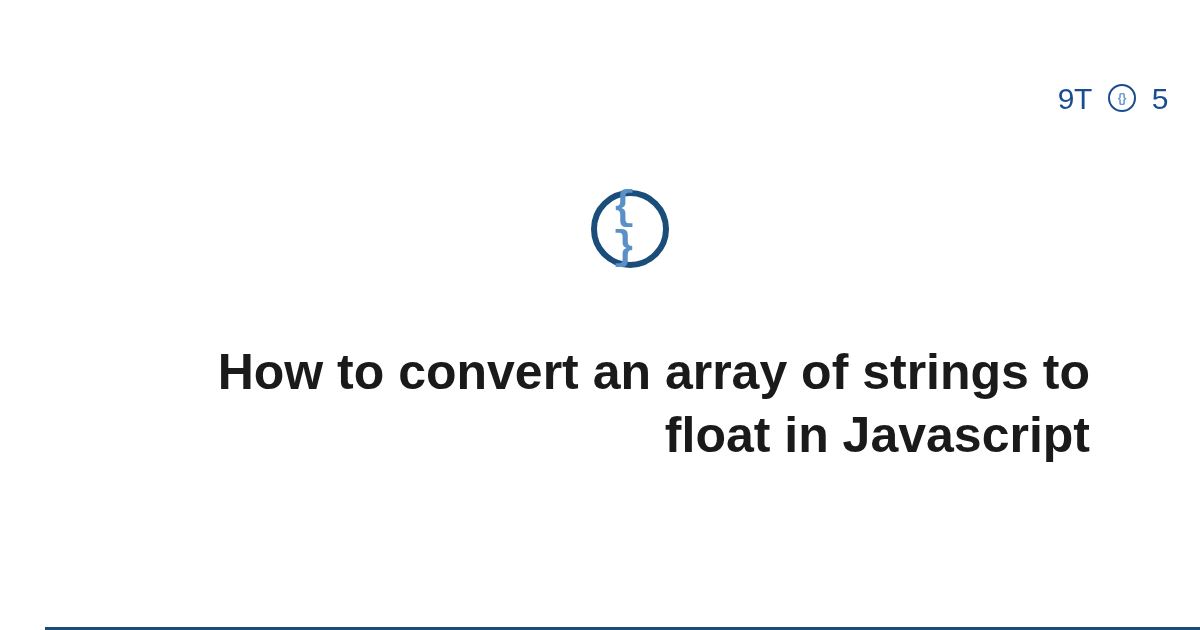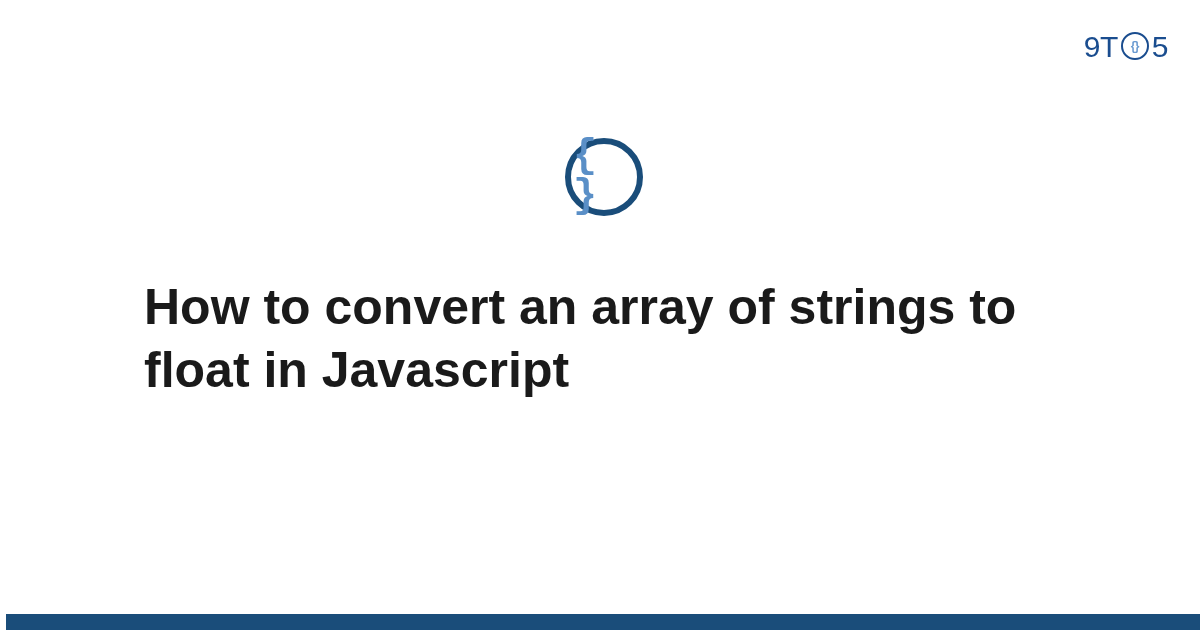--- a/index.html
+++ b/index.html
@@ -1,16 +1,16 @@
 <!DOCTYPE html>
 <html><head>
   <meta charset="utf-8">
   <style>
     * {
-      margin: 2px;
+      margin: 15px;
       padding: 0;
       box-sizing: border-box;
     }
     body {
       width: 1200px;
       height: 630px;
       font-family: Arial, Helvetica, sans-serif;
       background: #ffffff;
       position: relative;
       overflow: hidden;
@@ -80,21 +80,21 @@
       font-weight: bold;
       color: #5a8fc7;
       font-family: 'Courier New', monospace;
       letter-spacing: -3px;
       line-height: 1;
     }
     .title {
       font-size: 50px;
       font-weight: bold;
       color: #1a1a1a;
-      text-align: left;
+      text-align: right;
       line-height: 1.25;
       max-width: 1000px;
       padding: 0 40px;
     }
     .bottom-bar {
       position: absolute;
       bottom: 0;
       left: 0;
       right: 0;
       height: 18px;

